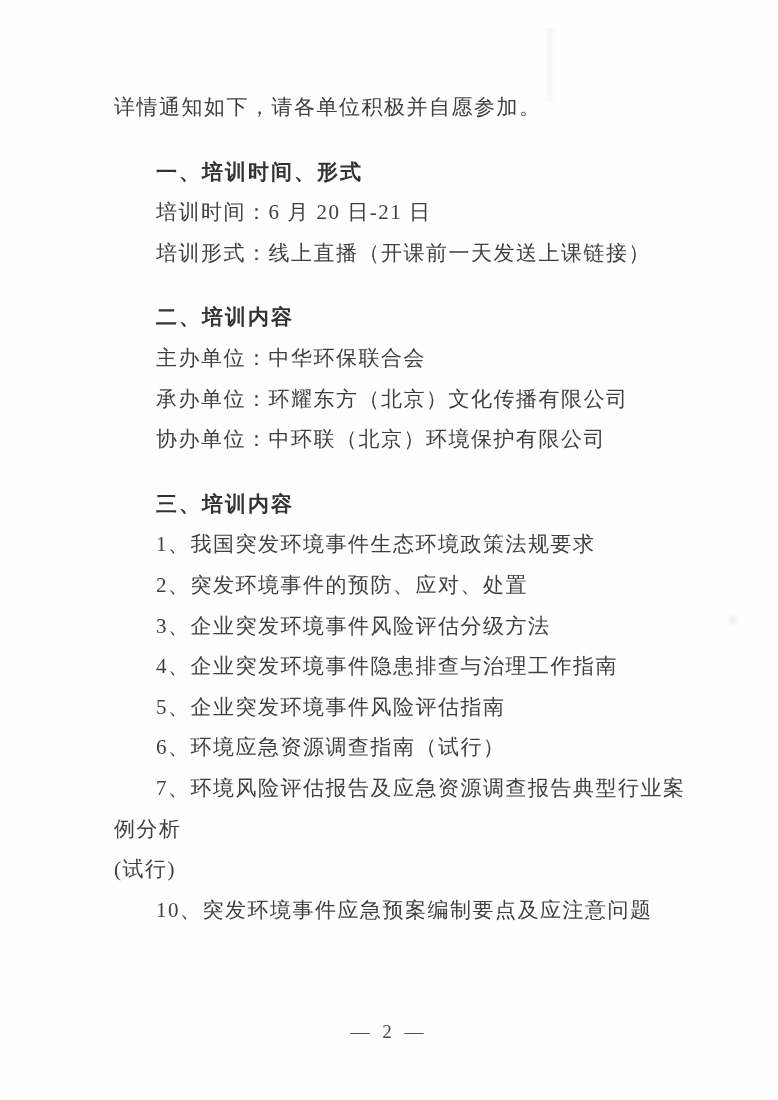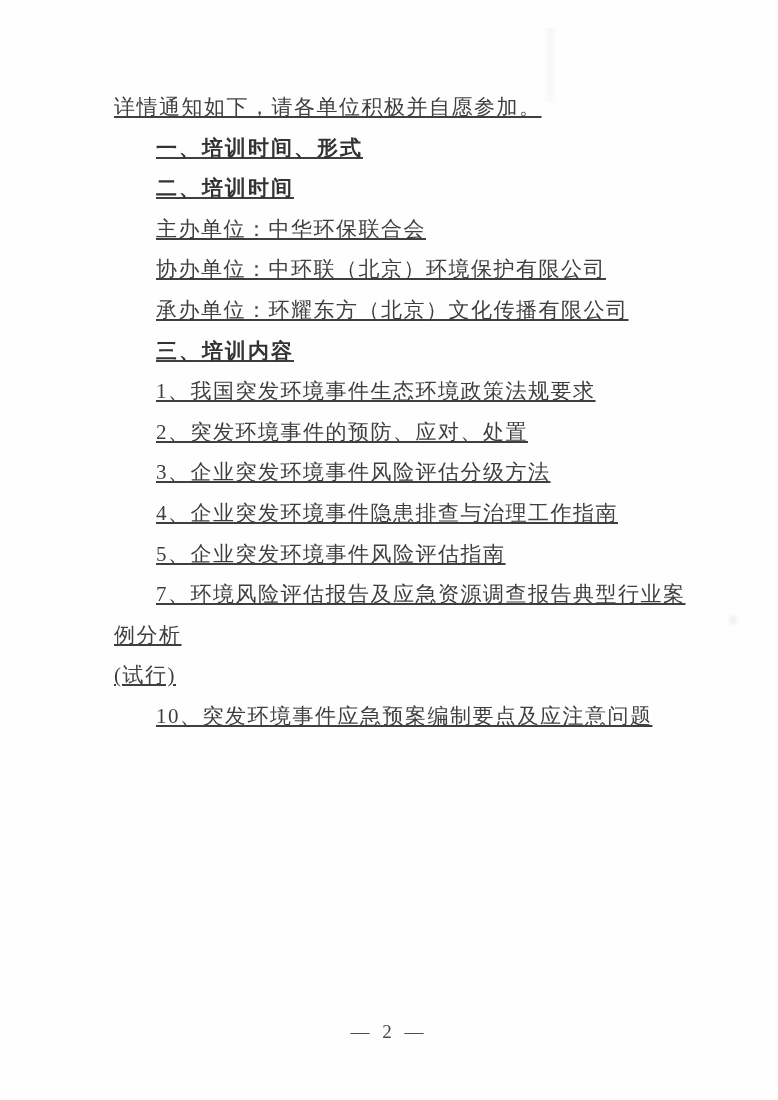--- a/index.html
+++ b/index.html
@@ -17,34 +17,34 @@
       font-family: "Liberation Serif", "DejaVu Serif", serif;
     }
     .doc-body {
       position: absolute;
       left: 114px;
       top: 87px;
       width: 556px;
       font-size: 21px;
       color: #3f3f3f;
       letter-spacing: 1.5px;
-      text-decoration: underline;
     }
     .text-line {
       height: 40.6px;
       line-height: 40.6px;
       white-space: nowrap;
     }
     .text-line.indent {
       padding-left: 42px;
     }
     .text-line.bold {
       font-weight: 700;
       color: #333333;
       letter-spacing: 2px;
+      margin-top: 24px;
     }
     .page-footer {
       position: absolute;
       top: 1020px;
       left: 0;
       width: 778px;
       height: 24px;
       line-height: 24px;
       text-align: center;
       font-size: 19px;
@@ -71,30 +71,33 @@
     }
   </style>
 </head>
 <body>
 
 <div class="page">
   <div class="scan-strip"></div>
   <div class="doc-body">
       <div class="text-line">详情通知如下，请各单位积极并自愿参加。</div>
       <div class="text-line indent bold">一、培训时间、形式</div>
-      <div class="text-line indent bold">二、培训时间</div>
+      <div class="text-line indent">培训时间：6 月 20 日-21 日</div>
+      <div class="text-line indent">培训形式：线上直播（开课前一天发送上课链接）</div>
+      <div class="text-line indent bold">二、培训内容</div>
       <div class="text-line indent">主办单位：中华环保联合会</div>
+      <div class="text-line indent">承办单位：环耀东方（北京）文化传播有限公司</div>
       <div class="text-line indent">协办单位：中环联（北京）环境保护有限公司</div>
-      <div class="text-line indent">承办单位：环耀东方（北京）文化传播有限公司</div>
       <div class="text-line indent bold">三、培训内容</div>
       <div class="text-line indent">1、我国突发环境事件生态环境政策法规要求</div>
       <div class="text-line indent">2、突发环境事件的预防、应对、处置</div>
       <div class="text-line indent">3、企业突发环境事件风险评估分级方法</div>
       <div class="text-line indent">4、企业突发环境事件隐患排查与治理工作指南</div>
       <div class="text-line indent">5、企业突发环境事件风险评估指南</div>
+      <div class="text-line indent">6、环境应急资源调查指南（试行）</div>
       <div class="text-line indent">7、环境风险评估报告及应急资源调查报告典型行业案</div>
       <div class="text-line">例分析</div>
       <div class="text-line">(试行)</div>
       <div class="text-line indent">10、突发环境事件应急预案编制要点及应注意问题</div>
     </div>
   <div class="scan-smudge"></div>
   <div class="page-footer">— 2 —</div>
 </div>
 
 </body></html>

